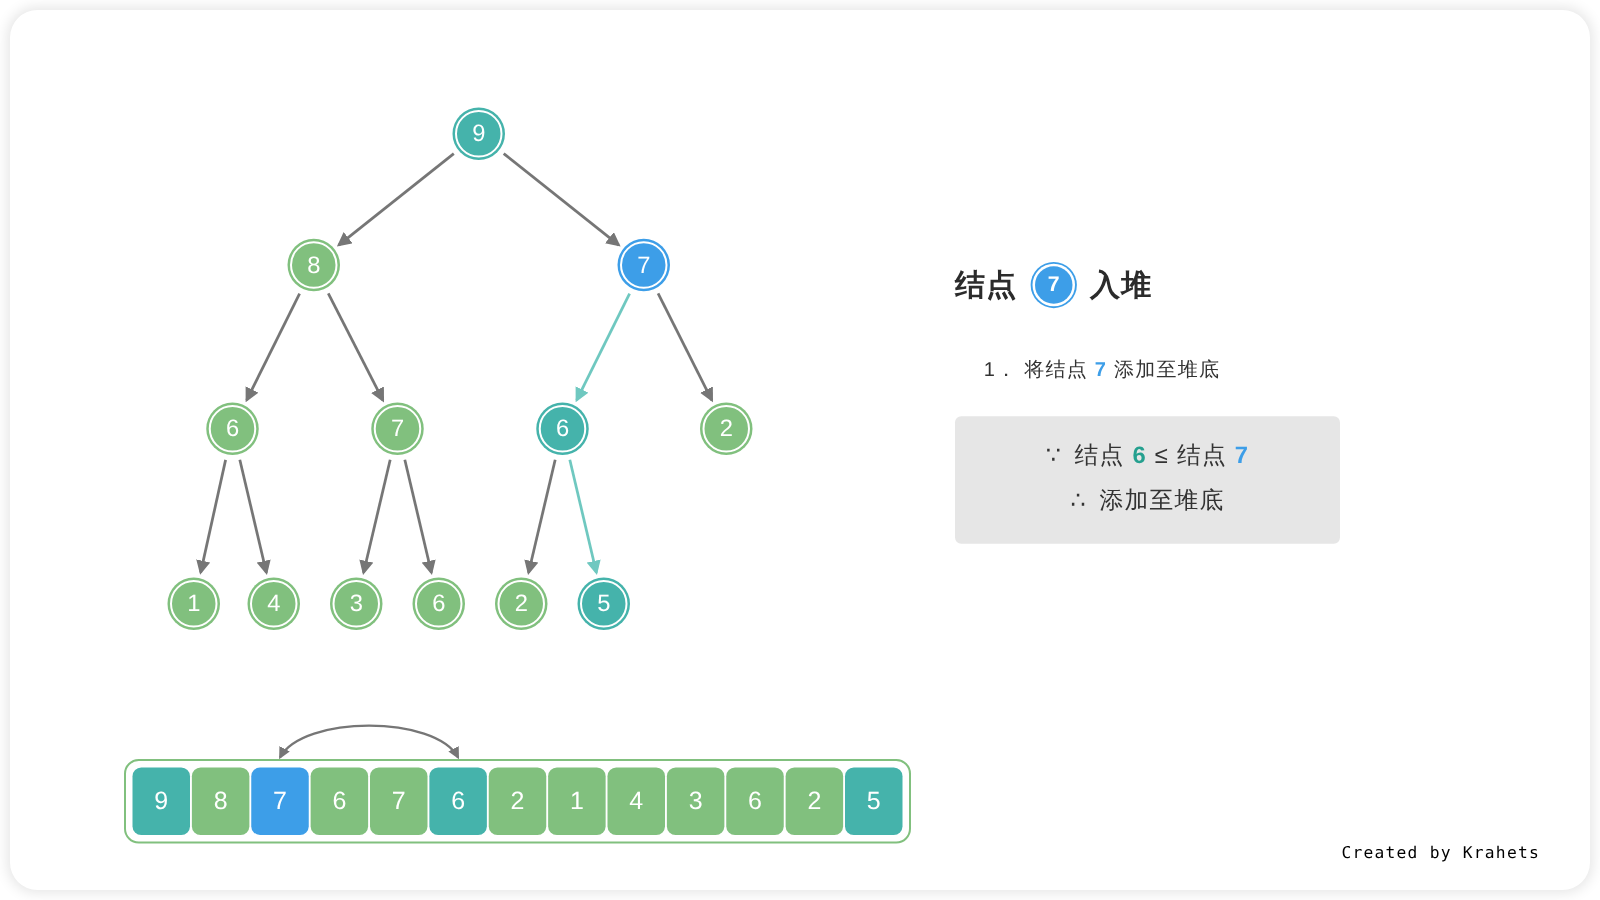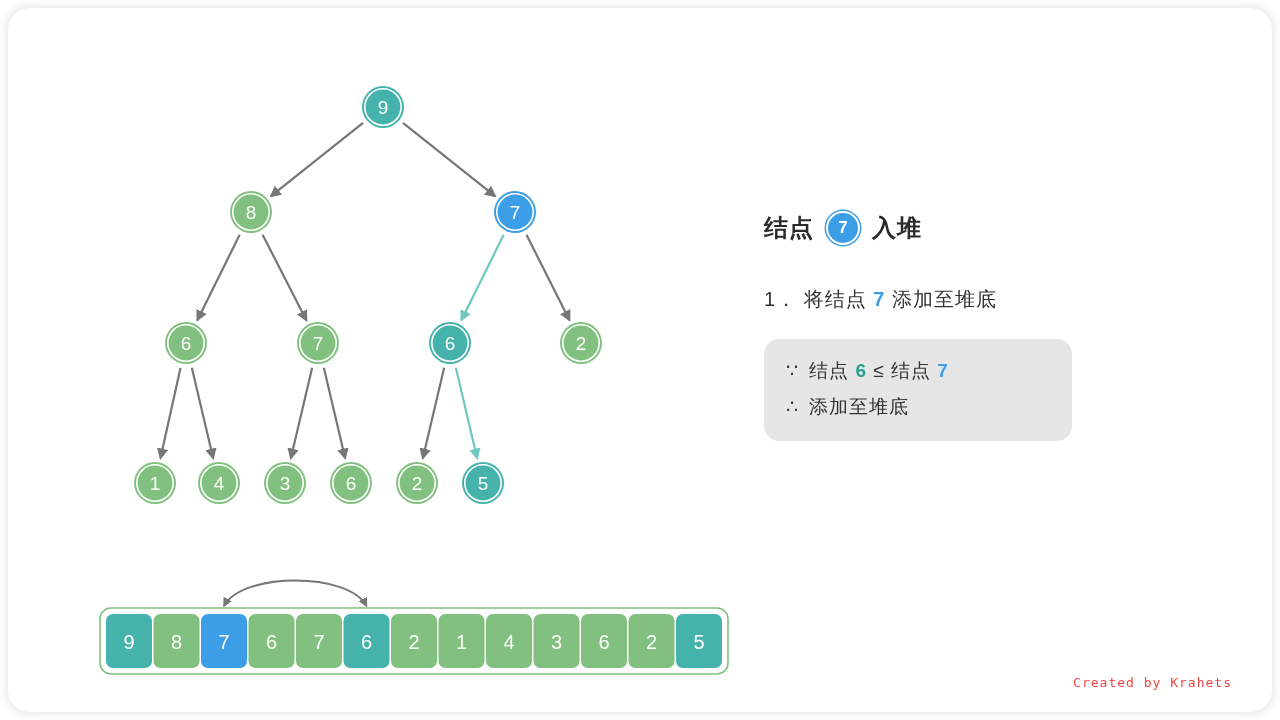--- a/index.html
+++ b/index.html
@@ -86,54 +86,56 @@
     background: #3d9ee8;
     box-shadow: 0 0 0 2px #ffffff, 0 0 0 3.5px #3d9ee8;
     color: #ffffff;
     font-size: 17px;
     font-weight: bold;
     margin: 0 14px;
     letter-spacing: 0;
   }
 
   .step {
-    font-size: 20px;
+    font-size: 16px;
     color: #333333;
     margin-top: 38px;
     letter-spacing: 1px;
     white-space: nowrap;
+    margin-left: 23px;
   }
   .step:first-of-type { margin-top: 44px; }
 
   .hl-blue  { color: #3d9ee8; font-weight: bold; }
   .hl-teal  { color: #25a08f; font-weight: bold; }
 
   #note-box {
     margin-top: 26px;
     background: #e6e6e6;
-    border-radius: 15px;
+    border-radius: 5px;
     padding: 14px 22px 16px 22px;
     width: 264px;
+    text-align: center;
   }
   .note-line {
     font-size: 19px;
     color: #333333;
     letter-spacing: 1px;
     line-height: 1.9;
     white-space: nowrap;
   }
   .note-sym { margin-right: 10px; }
 
   #credit {
     position: absolute;
     right: 40px;
     bottom: 22px;
     font-family: "DejaVu Sans Mono", "Liberation Mono", monospace;
     font-size: 13px;
-    color: #ef4444;
+    color: #000000;
     letter-spacing: 1px;
   }
 </style>
 </head>
 <body>
 
 <div id="stage">
   <div id="card">
 
     <svg id="diagram" viewBox="0 0 1280 720" xmlns="http://www.w3.org/2000/svg">

